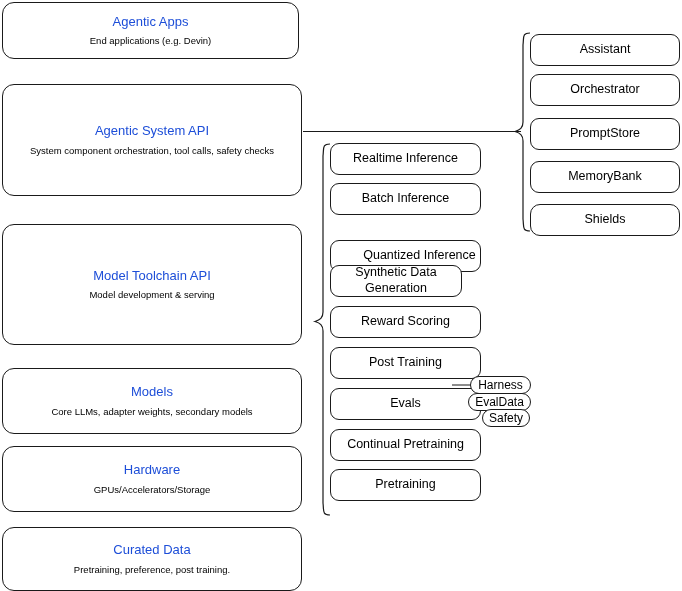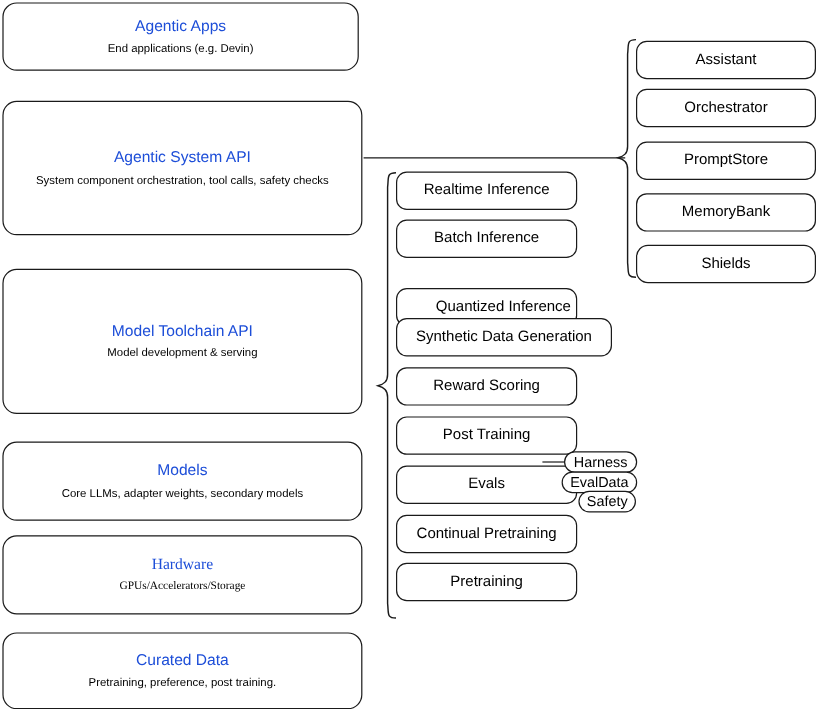--- a/index.html
+++ b/index.html
@@ -117,40 +117,40 @@
   <div class="node layer" style="left:2px; top:224px; width:300px; height:121px;">
     <div class="title">Model Toolchain API</div>
     <div class="subtitle">Model development &amp; serving</div>
   </div>
 
   <div class="node layer" style="left:2px; top:368px; width:300px; height:66px;">
     <div class="title">Models</div>
     <div class="subtitle">Core LLMs, adapter weights, secondary models</div>
   </div>
 
-  <div class="node layer" style="left:2px; top:446px; width:300px; height:66px;font-family:Liberation Serif, serif;">
+  <div class="node layer" style="left:2px; top:446px; width:300px; height:66px;">
     <div class="title">Hardware</div>
     <div class="subtitle">GPUs/Accelerators/Storage</div>
   </div>
 
   <div class="node layer" style="left:2px; top:527px; width:300px; height:64px;">
     <div class="title">Curated Data</div>
     <div class="subtitle">Pretraining, preference, post training.</div>
   </div>
 
   <div class="node cap" style="left:330px; top:143px; width:151px; height:32px;">
     <span>Realtime Inference</span>
   </div>
   <div class="node cap" style="left:330px; top:183px; width:151px; height:32px;">
     <span>Batch Inference</span>
   </div>
   <div class="node cap" style="left:330px; top:240px; width:151px; height:32px;padding-left:28px;">
     <span>Quantized Inference</span>
   </div>
-  <div class="node cap" style="left:330px; top:265px; width:180px; height:32px;">
+  <div class="node cap" style="left:330px; top:265px; width:132px; height:32px;">
     <span>Synthetic Data Generation</span>
   </div>
   <div class="node cap" style="left:330px; top:347px; width:151px; height:32px;">
     <span>Post Training</span>
   </div>
   <div class="node cap" style="left:330px; top:306px; width:151px; height:32px;">
     <span>Reward Scoring</span>
   </div>
   <div class="node cap" style="left:330px; top:388px; width:151px; height:32px;">
     <span>Evals</span>

